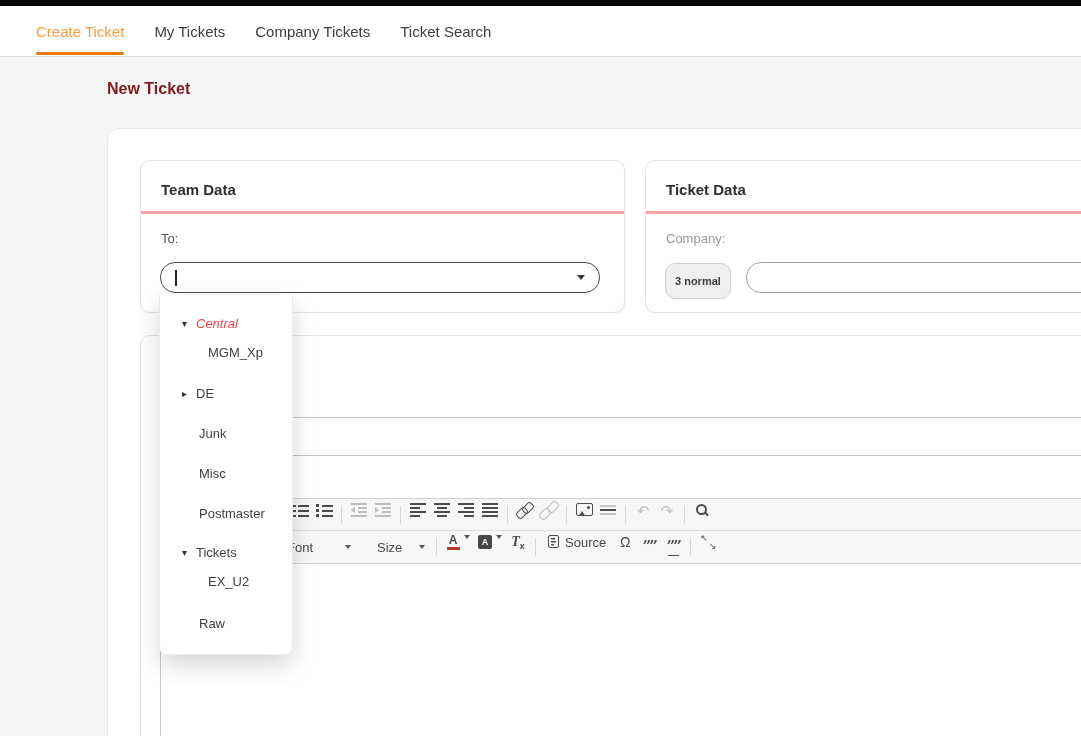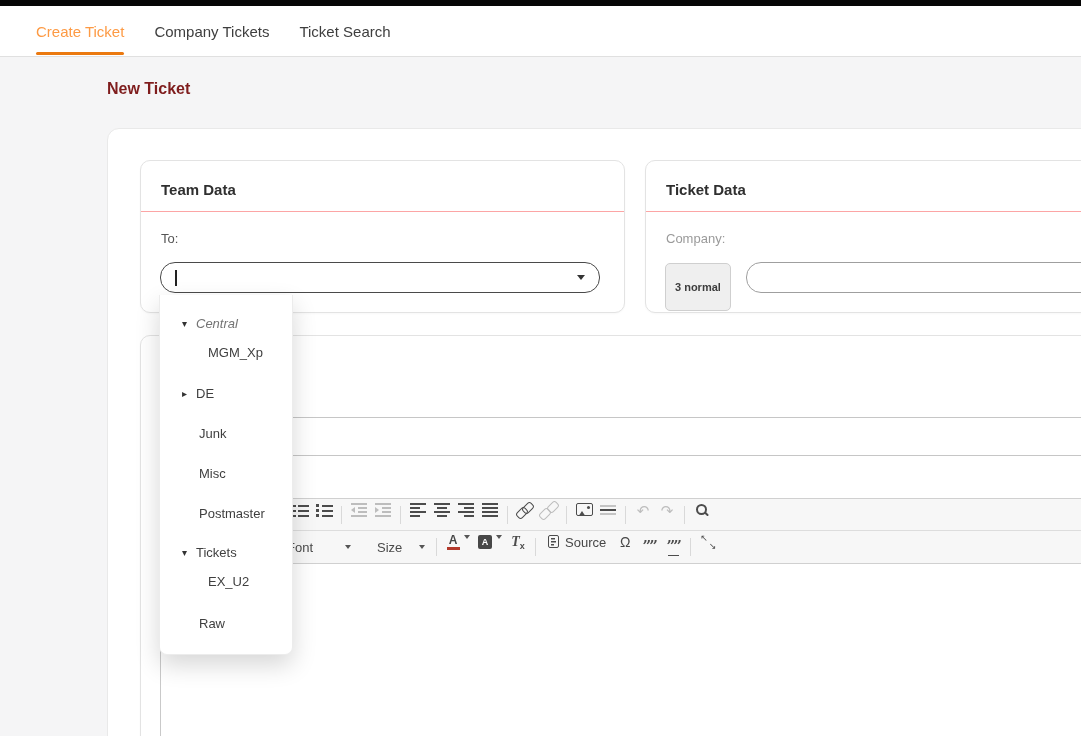--- a/index.html
+++ b/index.html
@@ -20,37 +20,37 @@
             background:var(--accent-bar);border-radius:2px}
 
   .content-bg{position:absolute;left:0;top:57px;width:100%;height:679px;background:#f5f5f6}
   .page-title{position:absolute;left:107px;top:80px;font-size:16px;font-weight:bold;color:#7f1d1d}
   .main-card{position:absolute;left:107px;top:128px;width:990px;height:640px;background:#fff;
              border:1px solid #e9e9e9;border-radius:12px 0 0 0}
 
   
   .card{position:absolute;background:#fff;border:1px solid #e3e3e3;border-radius:10px;
         box-shadow:0 1px 2px rgba(0,0,0,0.03)}
-  .card-header{padding:20px 20px 12px 20px;border-bottom:1px solid #fca5a5}
+  .card-header{padding:20px 20px 12px 20px;border-bottom:3px solid #fca5a5}
   .card-title{font-size:15px;font-weight:bold;color:#2f2f2f}
   .team-card{left:140px;top:160px;width:485px;height:153px}
   .ticket-card{left:645px;top:160px;width:505px;height:153px}
   .message-card{left:140px;top:335px;width:1000px;height:475px}
 
   .field-label{position:absolute;font-size:13px;color:#555}
   .field-label.muted{color:#9a9a9a}
 
   .to-input{position:absolute;left:19px;top:101px;width:440px;height:31px;border:1px solid #4a4a4a;
             border-radius:15px;background:#fff;display:flex;align-items:center;padding:0 14px;cursor:text}
   .text-cursor{width:1.5px;height:16px;background:#222}
   .field-caret{margin-left:auto;width:0;height:0;border-left:4.5px solid transparent;
                border-right:4.5px solid transparent;border-top:5.5px solid #333}
 
   .priority-chip{position:absolute;left:19px;top:102px;font-size:11px;font-weight:bold;color:#3d3d3d;
-                 background:#efefef;border:1px solid #cfcfcf;border-radius:5px;padding:17px 9px;cursor:pointer}
+                 background:#efefef;border:1px solid #cfcfcf;border-radius:10px;padding:11px 9px;cursor:pointer}
   .priority-input{position:absolute;left:100px;top:101px;width:420px;height:31px;border:1px solid #9f9f9f;
                  border-radius:15px;background:#fff;cursor:pointer}
 
   .underline-input{position:absolute;left:19px;width:976px;height:27px;border-bottom:1px solid #c6c6c6;cursor:text}
   .underline-1{top:55px}
   .underline-2{top:93px}
 
   
   .rte{position:absolute;left:19px;top:162px;width:976px;height:400px}
   .rte-toolbar{border:1px solid #d0d0d0;background:#f7f7f7}
@@ -137,31 +137,32 @@
   
   .dropdown-panel{position:absolute;left:159px;top:295px;width:134px;height:360px;background:#fff;z-index:30;
     border:1px solid #ececec;border-top:none;border-radius:0 0 8px 8px;
     box-shadow:0 10px 24px rgba(0,0,0,0.16)}
   .dd-item{position:absolute;left:0;right:0;height:20px;display:flex;align-items:center;
     font-size:13px;color:#3f3f3f;cursor:pointer}
   .dd-item.group{padding-left:22px}
   .dd-item.child{padding-left:48px}
   .dd-item.item{padding-left:39px}
   .dd-caret{font-size:10px;color:#333;width:14px;display:inline-block;flex:none}
-  .dd-item.muted .dd-label{color:#737373;font-style:italic}
+  .dd-item.muted .dd-label{color:#ef4444;font-style:italic}
 </style>
 </head>
 <body>
 
 <div class="screen">
 
   <div class="topbar"></div>
 
   <div class="navbar">
     <a class="nav-item active">Create Ticket</a>
+    <a class="nav-item">My Tickets</a>
     <a class="nav-item">Company Tickets</a>
     <a class="nav-item">Ticket Search</a>
   </div>
 
   <div class="content-bg"></div>
   <div class="page-title">New Ticket</div>
   <div class="main-card"></div>
 
   <div class="card team-card">
     <div class="card-header">

